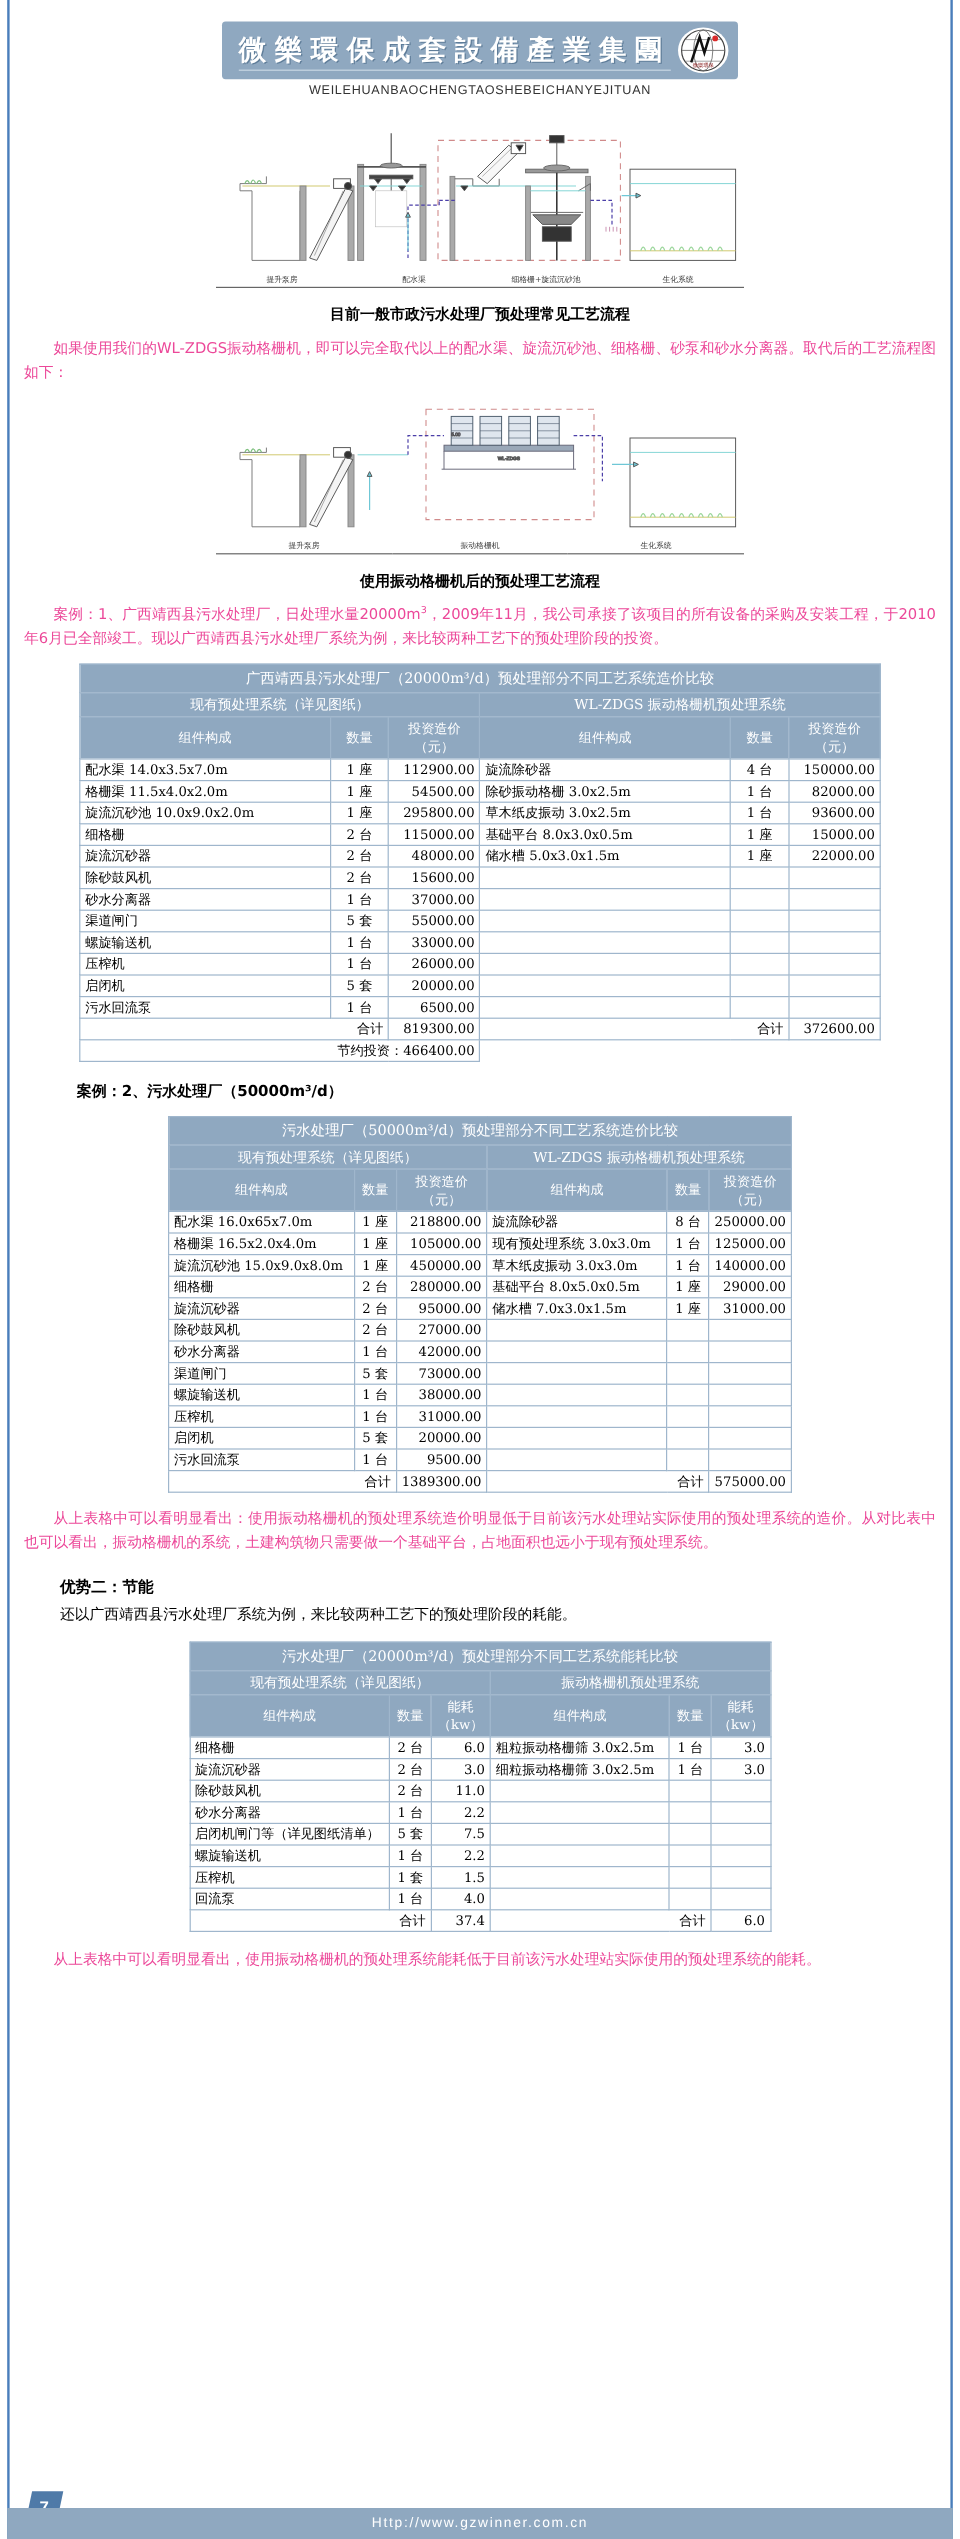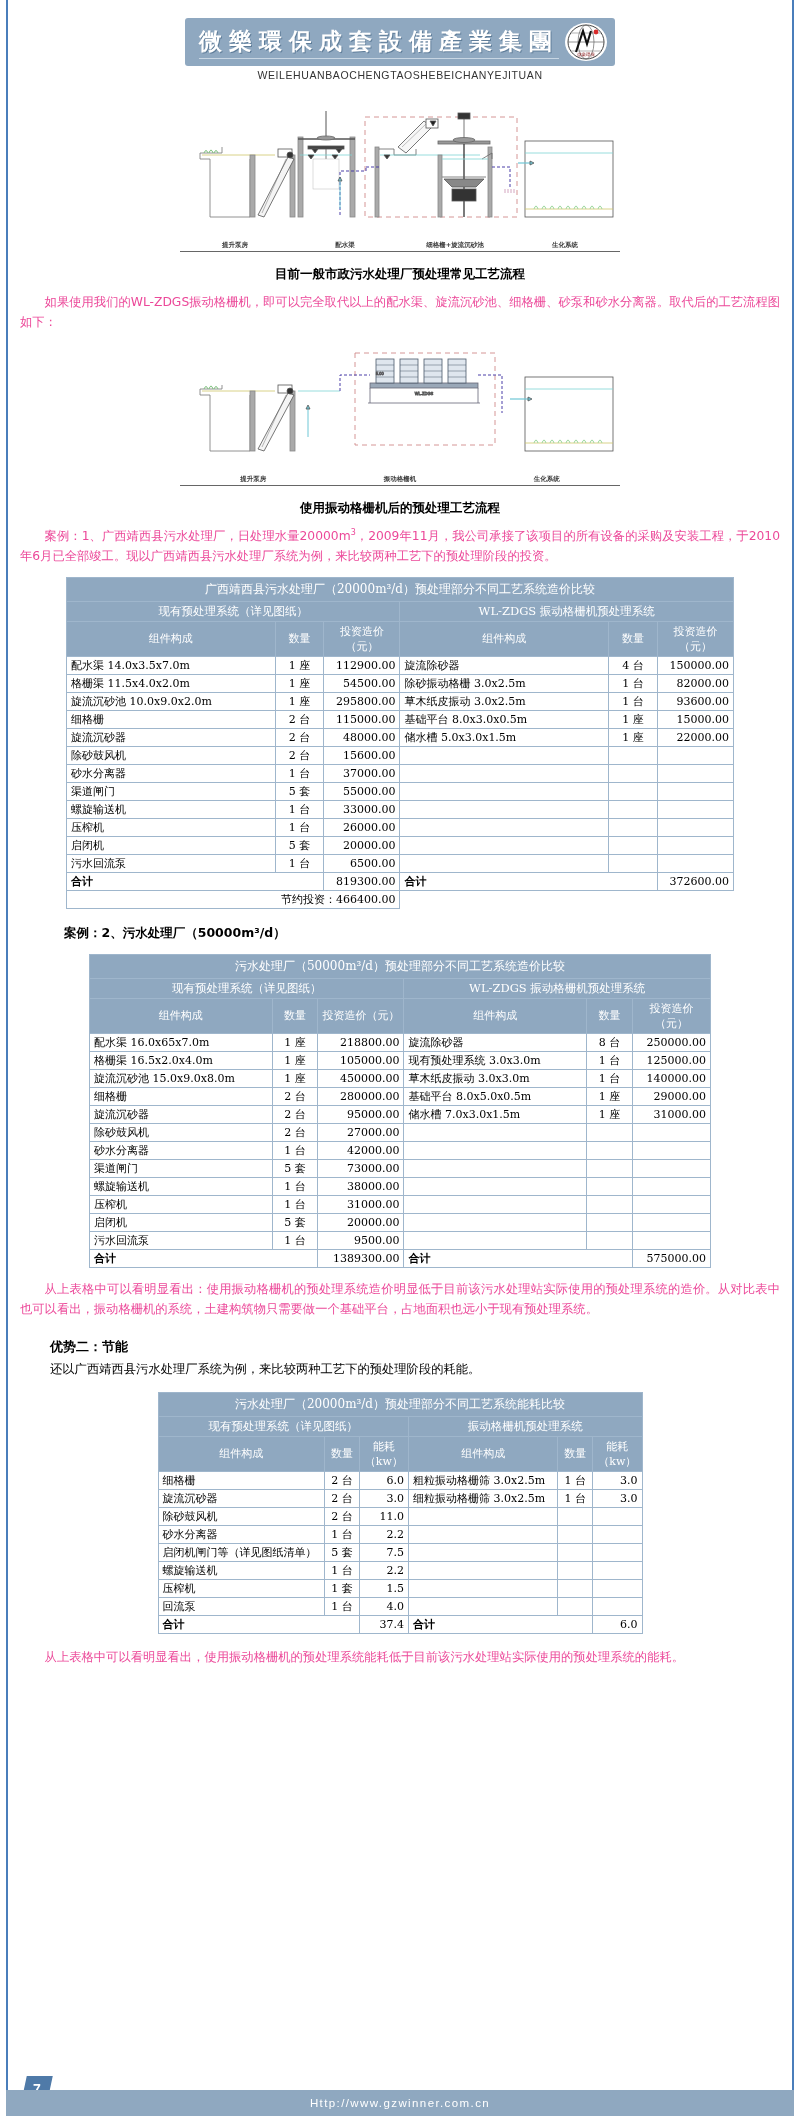--- a/index.html
+++ b/index.html
@@ -54,23 +54,23 @@
   .logo-pinyin {
     font-family:"Liberation Sans", sans-serif;
     font-size:10.5px; color:#333; letter-spacing:0.6px;
     margin-top:3px;
   }
 
   
   .diagram-wrap { position:relative; width:100%; }
   .diagram-svg { display:block; margin:0 auto; }
   .diagram-labels {
-    display:flex; width:440px; margin:14px auto 0 auto;
+    display:flex; width:440px; margin:2px auto 0 auto;
     font-family:"DejaVu Serif", serif;
-    font-size:6.5px; color:#3a3a3a;font-weight:bold;
+    font-size:6.5px; color:#3a3a3a;
   }
   .diagram-labels span {
     flex:1; text-align:center; border-bottom:1px solid #666; padding-bottom:1px;
   }
   .diagram-labels.three span { flex:1; }
 
   .caption {
     text-align:center;
     font-family:"DejaVu Sans", sans-serif;
     font-size:12.5px; font-weight:bold; color:#000;
@@ -120,26 +120,26 @@
     background:#8fa8c0; color:#ffffff; text-align:center;
     font-size:11.5px; padding:2px 3px;
   }
   table.cmp .hdr-col {
     background:#8fa8c0; color:#ffffff; text-align:center;
     font-size:11px; padding:2px 4px;
   }
   table.cmp td.name { text-align:left; white-space:nowrap; }
   table.cmp td.qty  { text-align:center; white-space:nowrap; }
   table.cmp td.val  { text-align:right;  white-space:nowrap; }
-  table.cmp td.total-label { text-align:left;font-weight:bold; }
+  table.cmp td.total-label { text-align:right; }
   table.cmp td.empty { background:#fff; }
 
   .table-wrap { width:100%; display:flex; justify-content:center; }
   .table-wrap.t1 table.cmp { width:668px; }
-  .table-wrap.t2 table.cmp { width:622px; }
+  .table-wrap.t2 table.cmp { width:520px; }
   .table-wrap.t3 table.cmp { width:485px; }
 
   
   .footer {
     position:absolute; left:0; right:0; bottom:0; height:52px;
   }
   .footer-bar {
     position:absolute; left:6px; right:6px; bottom:0; height:26px;
     background:#8fa8c0;
     display:flex; align-items:center; justify-content:center;

